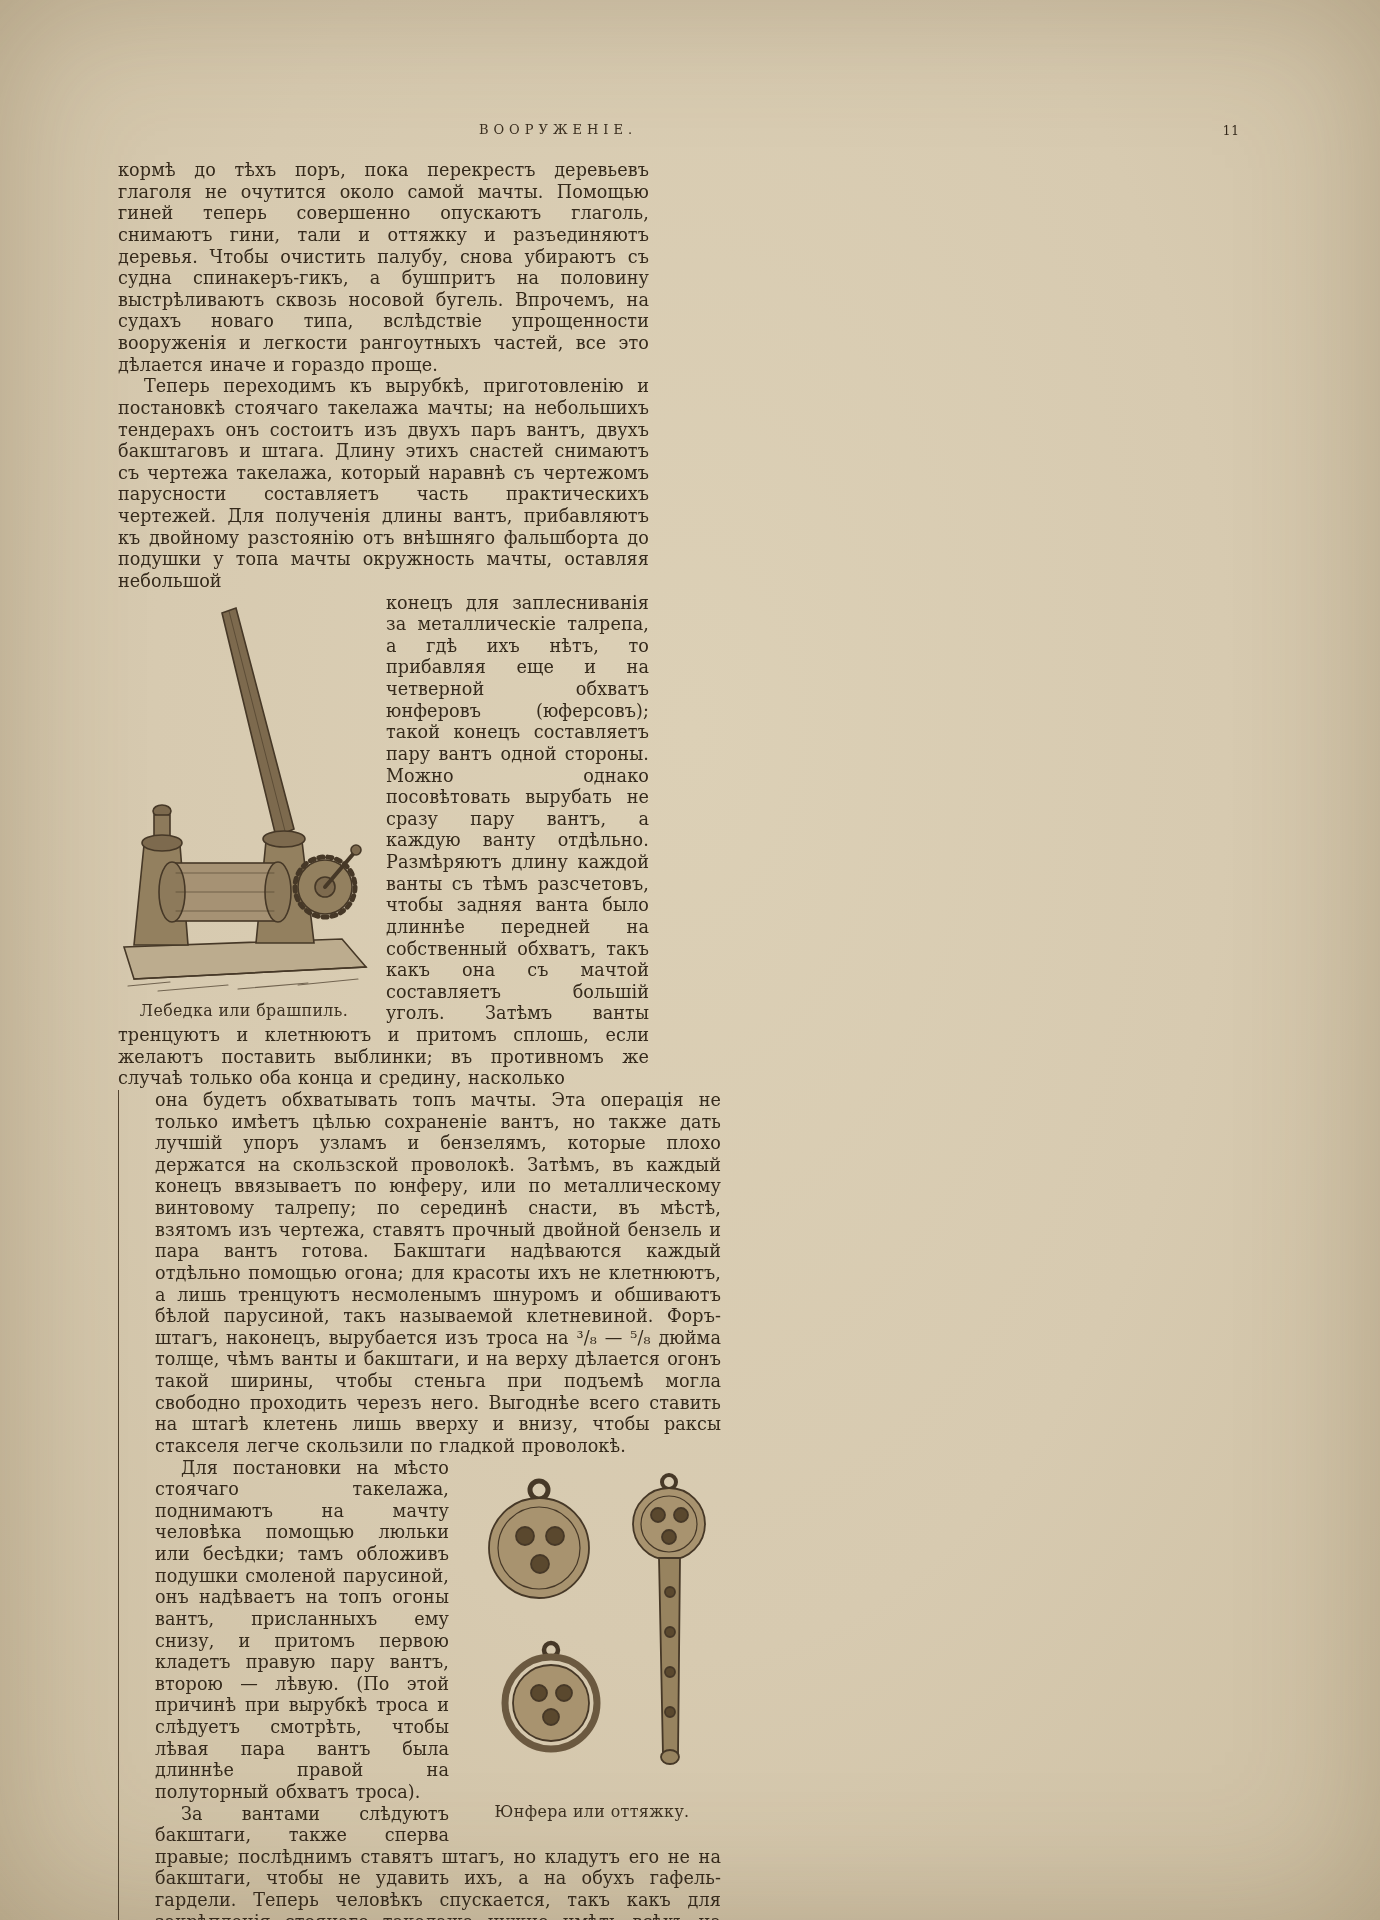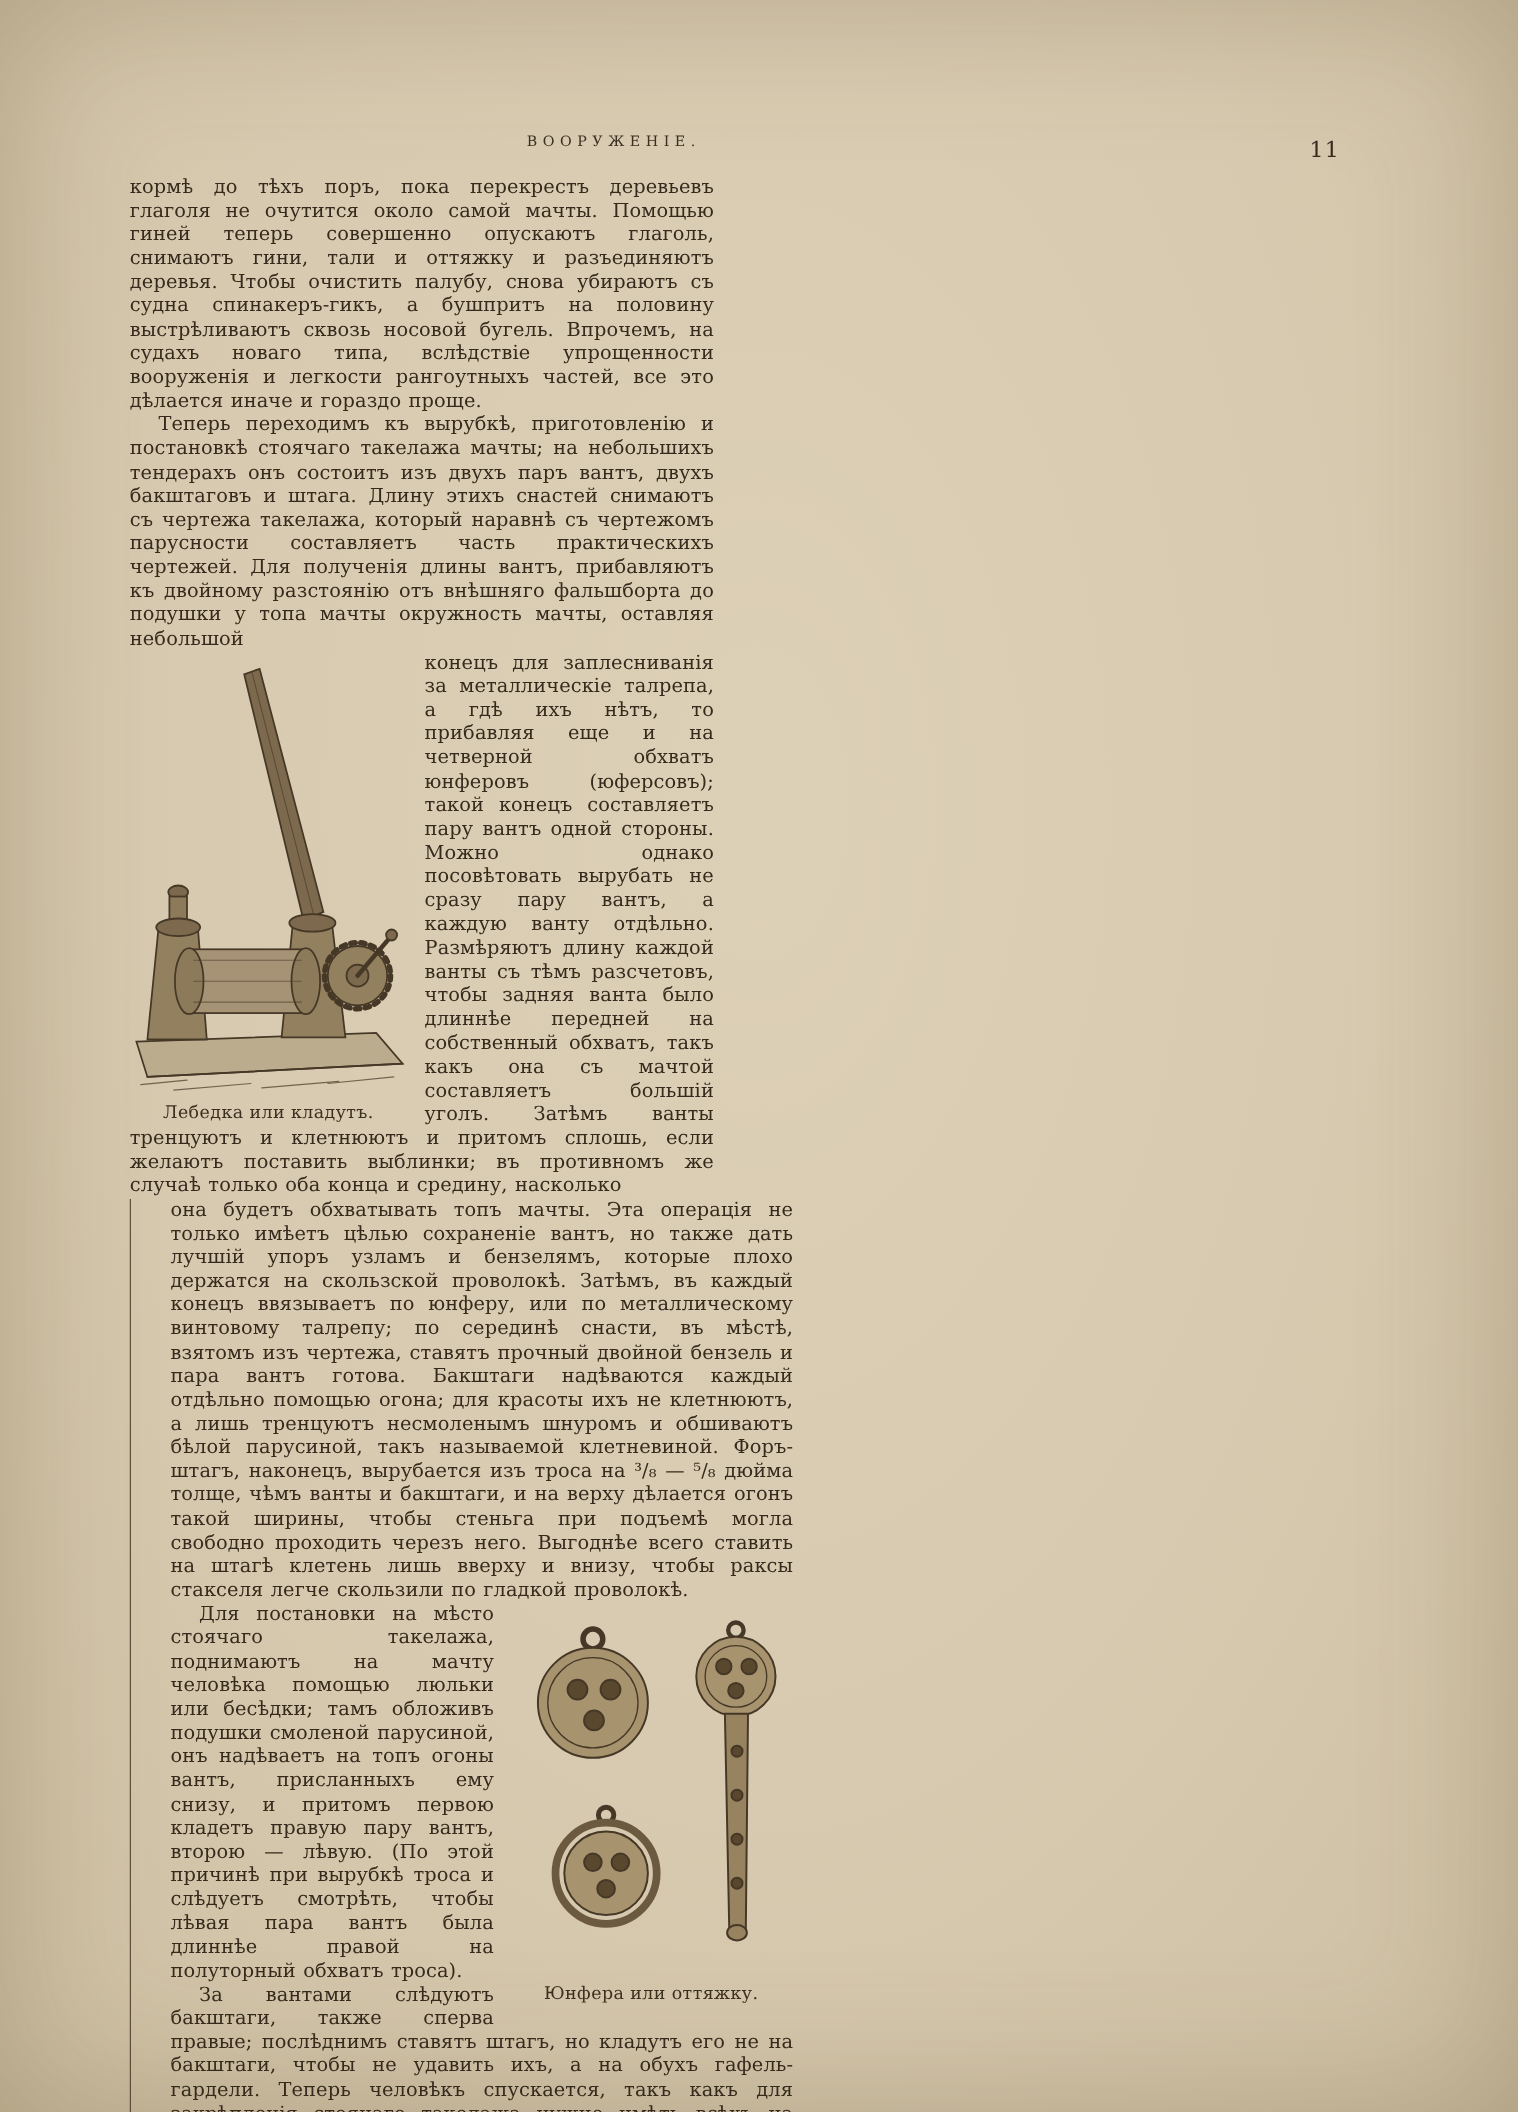--- a/index.html
+++ b/index.html
@@ -11,21 +11,21 @@
     font-family:"DejaVu Serif", serif;
     color:#352a1c;
     overflow:hidden;
   }
   .content{position:absolute;left:118px;top:120px;width:1140px;}
   .running-header{position:relative;height:40px;}
   .header-title{
     position:absolute;left:320px;width:240px;top:2px;
     text-align:center;font-size:13px;letter-spacing:5px;color:#3b2f20;
   }
-  .header-page-number{position:absolute;right:40px;top:4px;font-size:20px;letter-spacing:1px;text-align:right;}
+  .header-page-number{position:absolute;right:18px;top:4px;font-size:12px;letter-spacing:1px;text-align:right;}
   .columns{display:flex;align-items:stretch;flex-direction:column;}
   .col-left{width:531px;padding-right:21px;}
   .col-right{width:566px;padding-left:36px;border-left:1px solid #51432f;}
   .para{
     margin:0;text-align:justify;
     font-size:17.6px;line-height:1.23;letter-spacing:.1px;
     word-spacing:1px;
   }
   .indent{text-indent:26px;}
   .figure-left{float:left;width:252px;margin:8px 16px 2px 0;}
@@ -88,21 +88,21 @@
               </g>
 
               <circle cx="207" cy="286" r="27" fill="#93805f"></circle>
               <circle cx="207" cy="286" r="30" stroke-width="5" stroke-dasharray="4 5"></circle>
               <circle cx="207" cy="286" r="10" fill="#7d6a4e"></circle>
 
               <line x1="207" y1="286" x2="236" y2="252" stroke-width="4"></line>
               <circle cx="238" cy="249" r="5" fill="#7d6a4e"></circle>
             </g>
           </svg>
-          <div class="fig-caption">Лебедка или кладутъ.</div>
+          <div class="fig-caption">Лебедка или брашпиль.</div>
         </div>
 
         <p class="para">конецъ для заплесниванія за металлическіе талрепа, а гдѣ ихъ нѣтъ, то прибавляя еще и на четверной обхватъ юнферовъ (юферсовъ); такой конецъ составляетъ пару вантъ одной стороны. Можно однако посовѣтовать вырубать не сразу пару вантъ, а каждую ванту отдѣльно. Размѣряютъ длину каждой ванты съ тѣмъ разсчетовъ, чтобы задняя ванта было длиннѣе передней на собственный обхватъ, такъ какъ она съ мачтой составляетъ большій уголъ. Затѣмъ ванты тренцуютъ и клетнюютъ и притомъ сплошь, если желаютъ поставить выблинки; въ противномъ же случаѣ только оба конца и средину, насколько</p>
       </div>
 
       <div class="col-right">
         <p class="para">она будетъ обхватывать топъ мачты. Эта операція не только имѣетъ цѣлью сохраненіе вантъ, но также дать лучшій упоръ узламъ и бензелямъ, которые плохо держатся на скользской проволокѣ. Затѣмъ, въ каждый конецъ ввязываетъ по юнферу, или по металлическому винтовому талрепу; по серединѣ снасти, въ мѣстѣ, взятомъ изъ чертежа, ставятъ прочный двойной бензель и пара вантъ готова. Бакштаги надѣваются каждый отдѣльно помощью огона; для красоты ихъ не клетнюютъ, а лишь тренцуютъ несмоленымъ шнуромъ и обшиваютъ бѣлой парусиной, такъ называемой клетневиной. Форъ-штагъ, наконецъ, вырубается изъ троса на ³/₈ — ⁵/₈ дюйма толще, чѣмъ ванты и бакштаги, и на верху дѣлается огонъ такой ширины, чтобы стеньга при подъемѣ могла свободно проходить черезъ него. Выгоднѣе всего ставить на штагѣ клетень лишь вверху и внизу, чтобы раксы стакселя легче скользили по гладкой проволокѣ.</p>
 
         <div class="figure-right">
           <svg viewBox="0 0 258 334" width="258" height="334">

